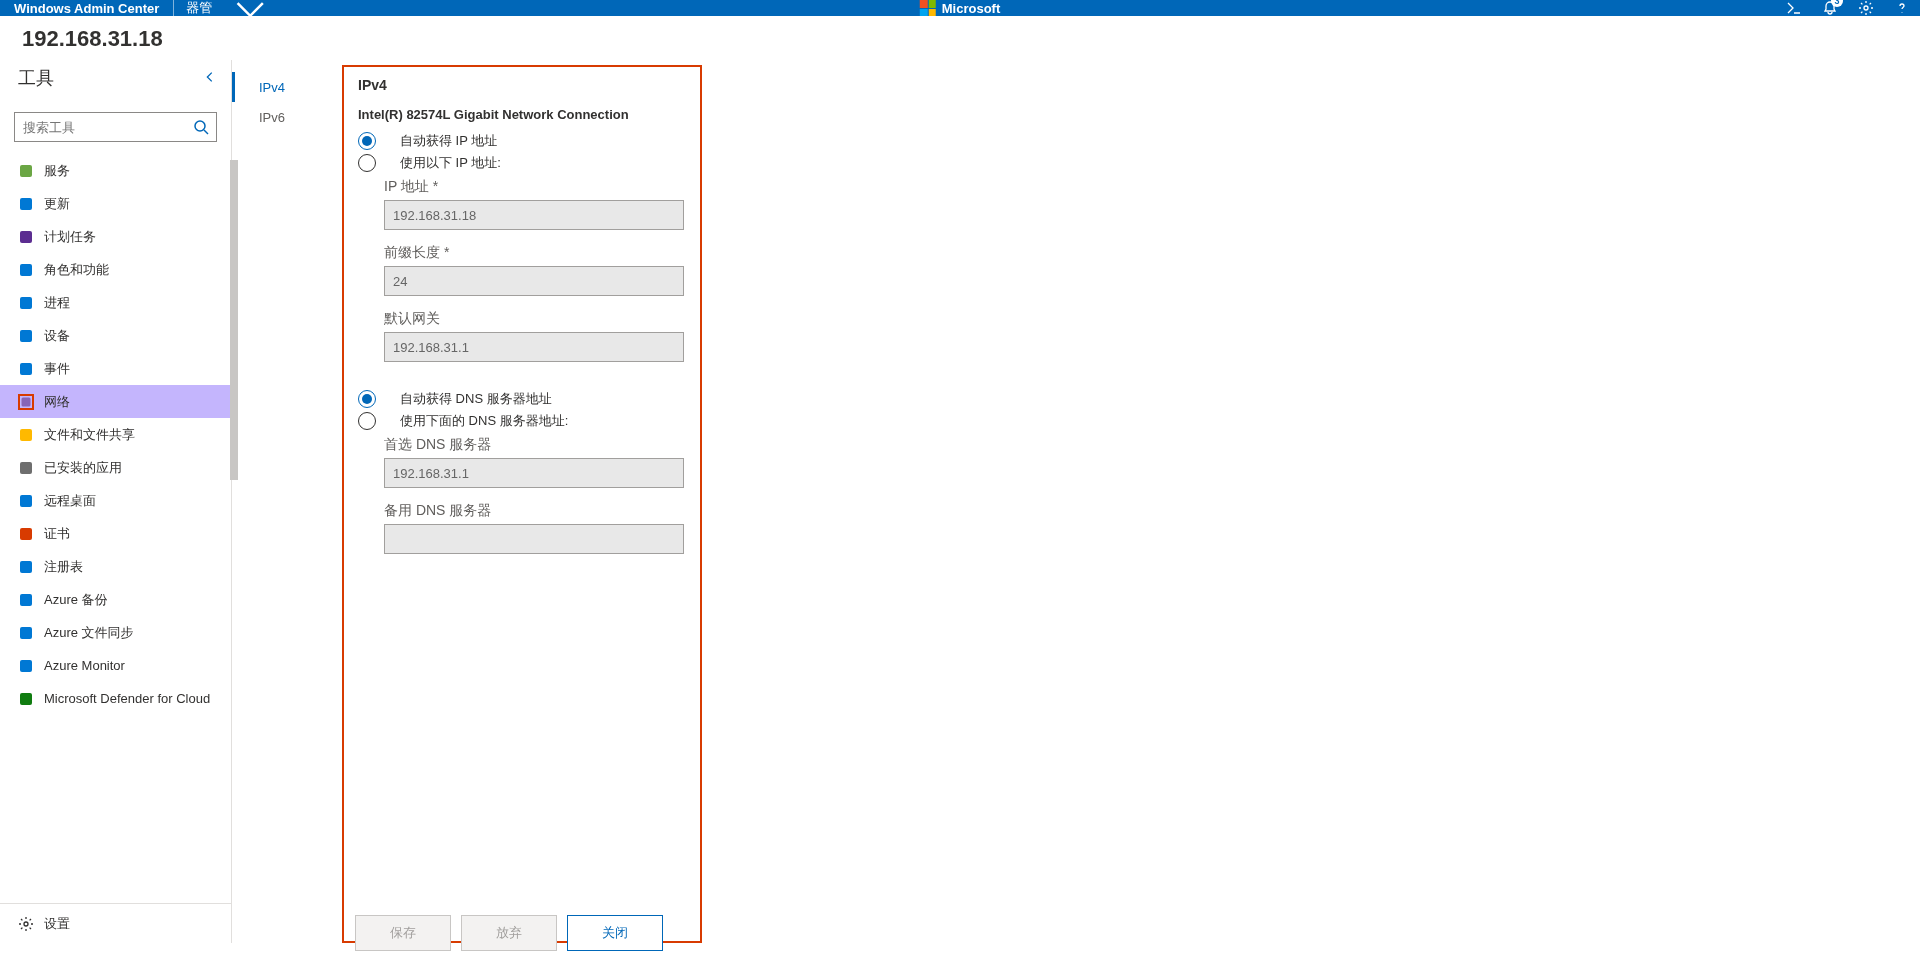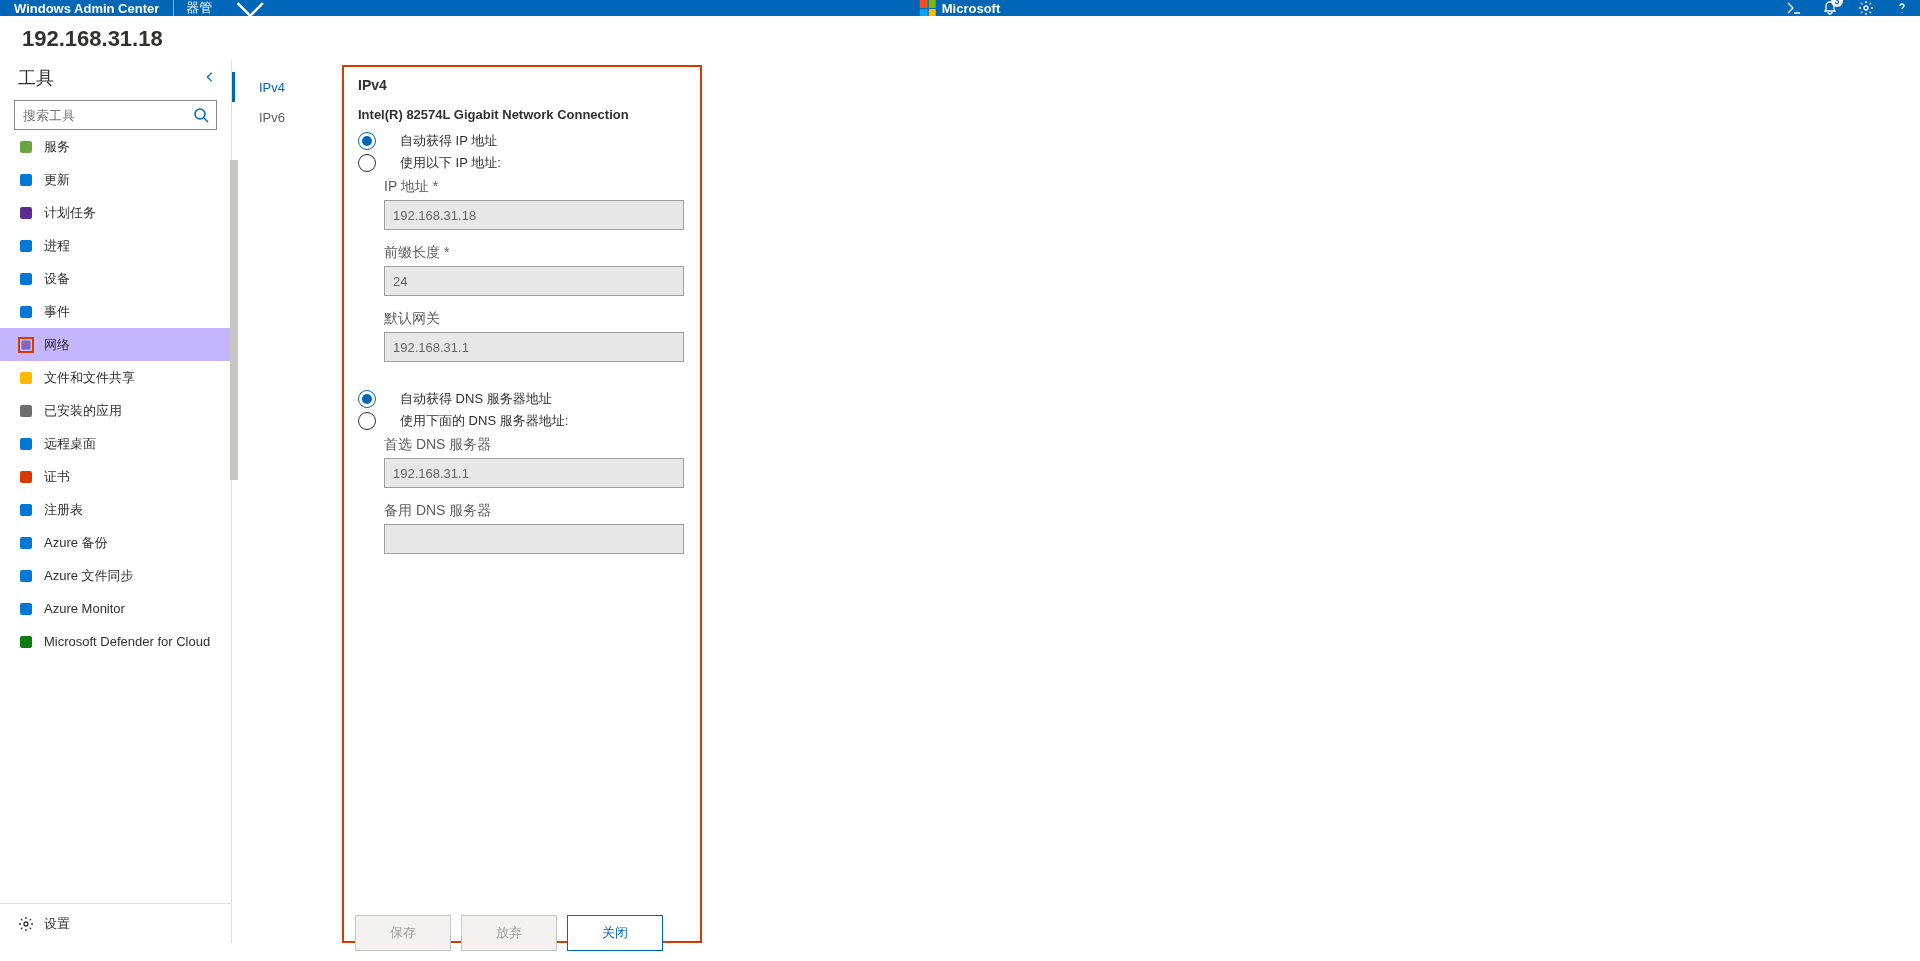--- a/index.html
+++ b/index.html
@@ -14,21 +14,21 @@
   .ms-logo span:nth-child(1){background:#f25022;} .ms-logo span:nth-child(2){background:#7fba00;}
   .ms-logo span:nth-child(3){background:#00a4ef;} .ms-logo span:nth-child(4){background:#ffb900;}
   .topbar .right { margin-left:auto; display:flex; align-items:center; }
   .topbar .ticon { width:36px; height:32px; display:flex; align-items:center; justify-content:center; position:relative; cursor:pointer; }
   .topbar .ticon svg{ width:16px; height:16px; stroke:#fff; fill:none; stroke-width:1.3; }
   .badge { position:absolute; top:3px; right:5px; background:#fff; color:#0067b8; font-size:9px; border-radius:50%; width:12px; height:12px; display:flex; align-items:center; justify-content:center; font-weight:600; }
   
   .hostrow { padding:10px 22px 8px; font-size:22px; font-weight:600; }
   .body { display:flex; height:calc(100% - 32px - 46px); }
   
-  .sidebar { width:232px; border-right:1px solid #e1dfdd; display:flex; flex-direction:column; }
+  .sidebar { width:232px; border-right:1px solid #e1dfdd; display:flex; flex-direction:column;gap:12px; }
   .tools-hdr { display:flex; align-items:center; justify-content:space-between; padding:6px 14px 10px 18px; font-size:18px; }
   .tools-hdr svg{width:14px;height:14px;stroke:#0067b8;fill:none;stroke-width:1.5;}
   .search { margin:0 14px 0; position:relative;text-decoration:underline; }
   .search input { width:100%; height:30px; border:1px solid #8a8886; padding:0 30px 0 8px; font-size:13px; outline:none; }
   .search svg { position:absolute; right:8px; top:7px; width:16px; height:16px; stroke:#0067b8; fill:none; stroke-width:1.5; }
   .toollist { flex:1; overflow-y:auto; }
   .tool { display:flex; align-items:center; gap:10px; padding:0 18px; height:33px; font-size:13px; cursor:pointer; }
   .tool.active { background:#c4b5fd; }
   .tool .ico { width:16px; height:16px; flex:0 0 16px; display:flex; align-items:center; justify-content:center; }
   .tool .ico svg{width:16px;height:16px;}
@@ -145,20 +145,28 @@
             </svg>
           </span>
           <span>计划任务</span>
         </div>
         <div class="tool">
           <span class="ico ">
             <svg viewBox="0 0 16 16">
               <rect x="2" y="2" width="12" height="12" rx="2" fill="#0078d4"></rect>
             </svg>
           </span>
+          <span>角色和功能</span>
+        </div>
+        <div class="tool">
+          <span class="ico ">
+            <svg viewBox="0 0 16 16">
+              <rect x="2" y="2" width="12" height="12" rx="2" fill="#0078d4"></rect>
+            </svg>
+          </span>
           <span>进程</span>
         </div>
         <div class="tool">
           <span class="ico ">
             <svg viewBox="0 0 16 16">
               <rect x="2" y="2" width="12" height="12" rx="2" fill="#0078d4"></rect>
             </svg>
           </span>
           <span>设备</span>
         </div>

